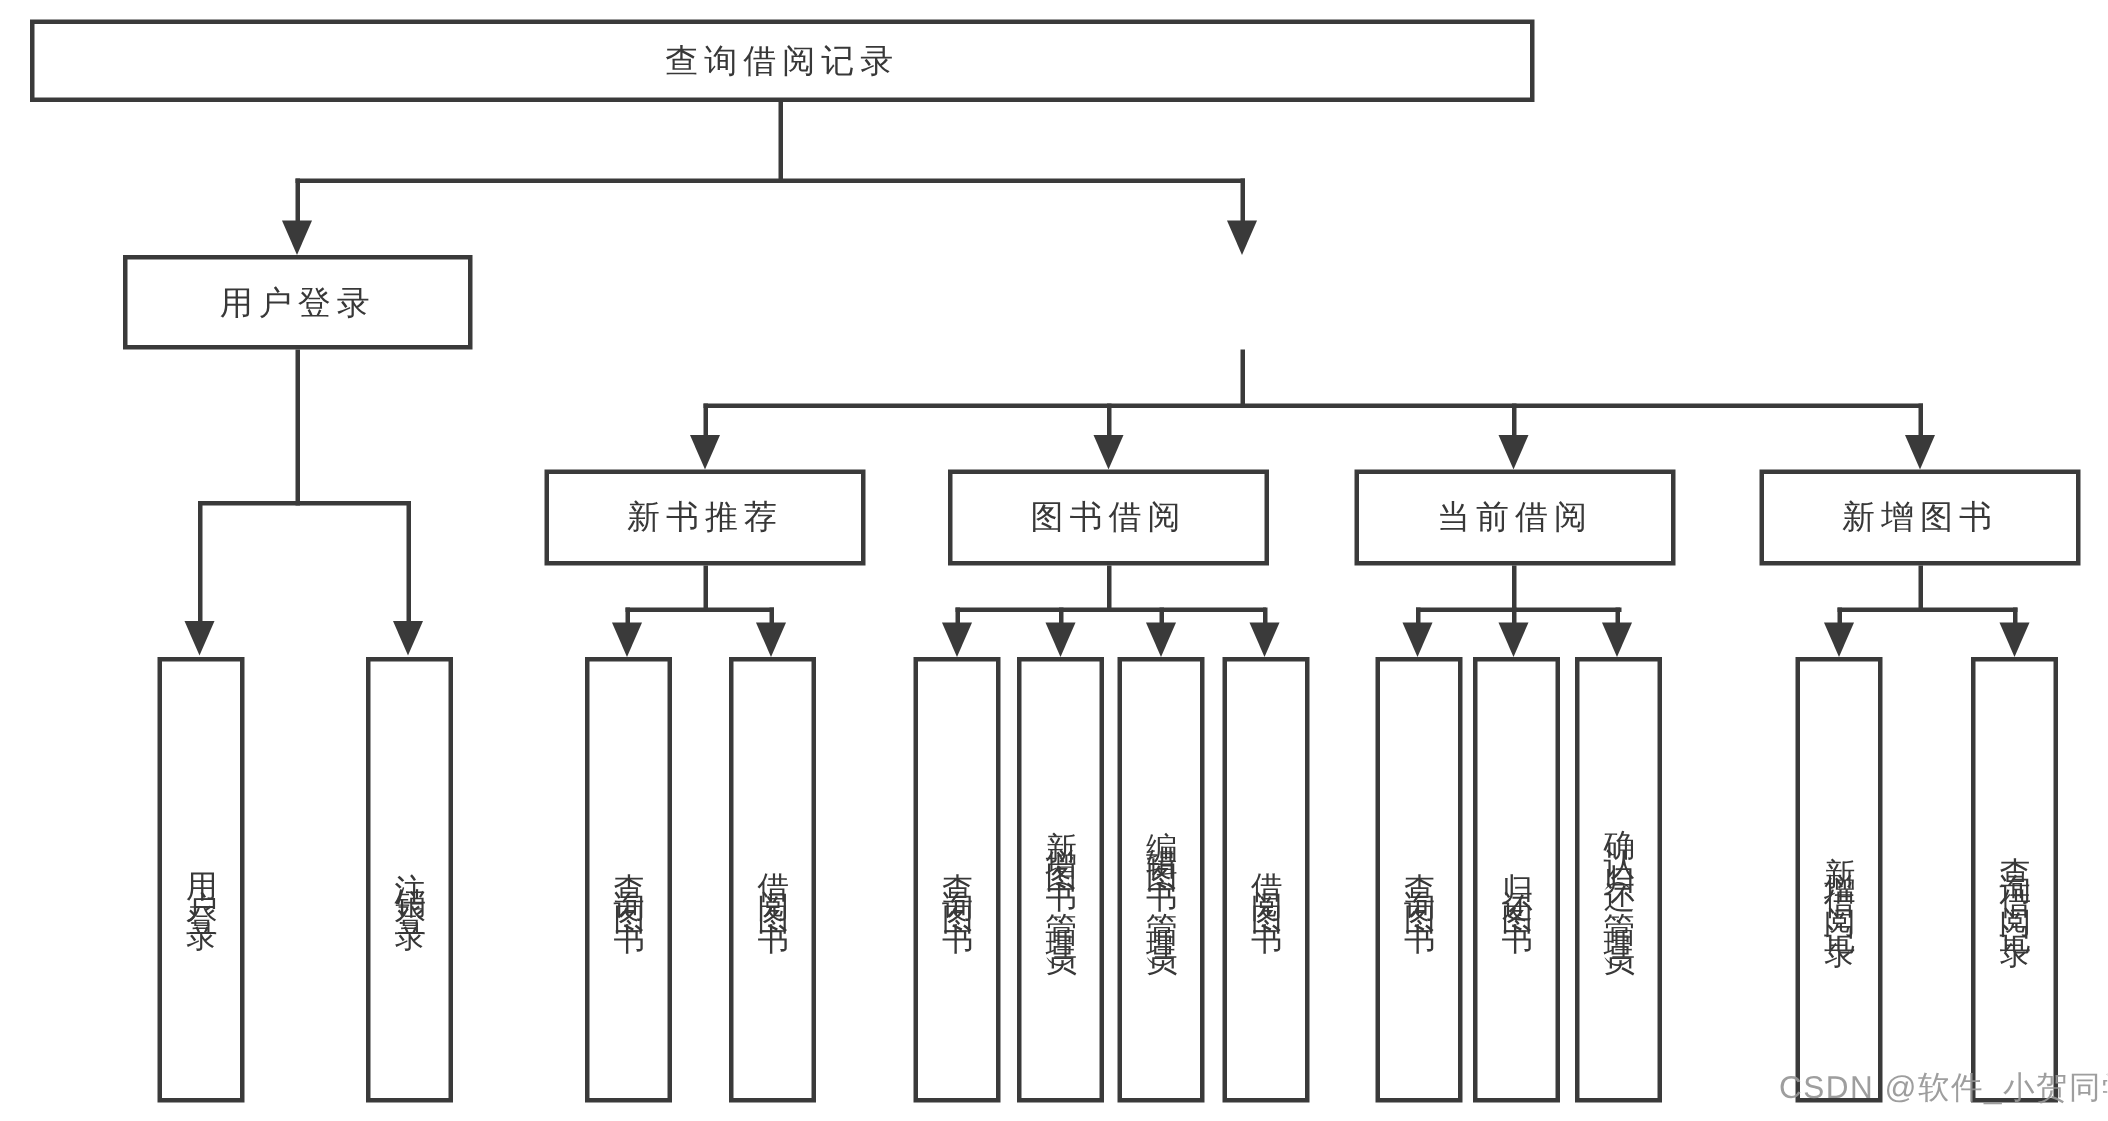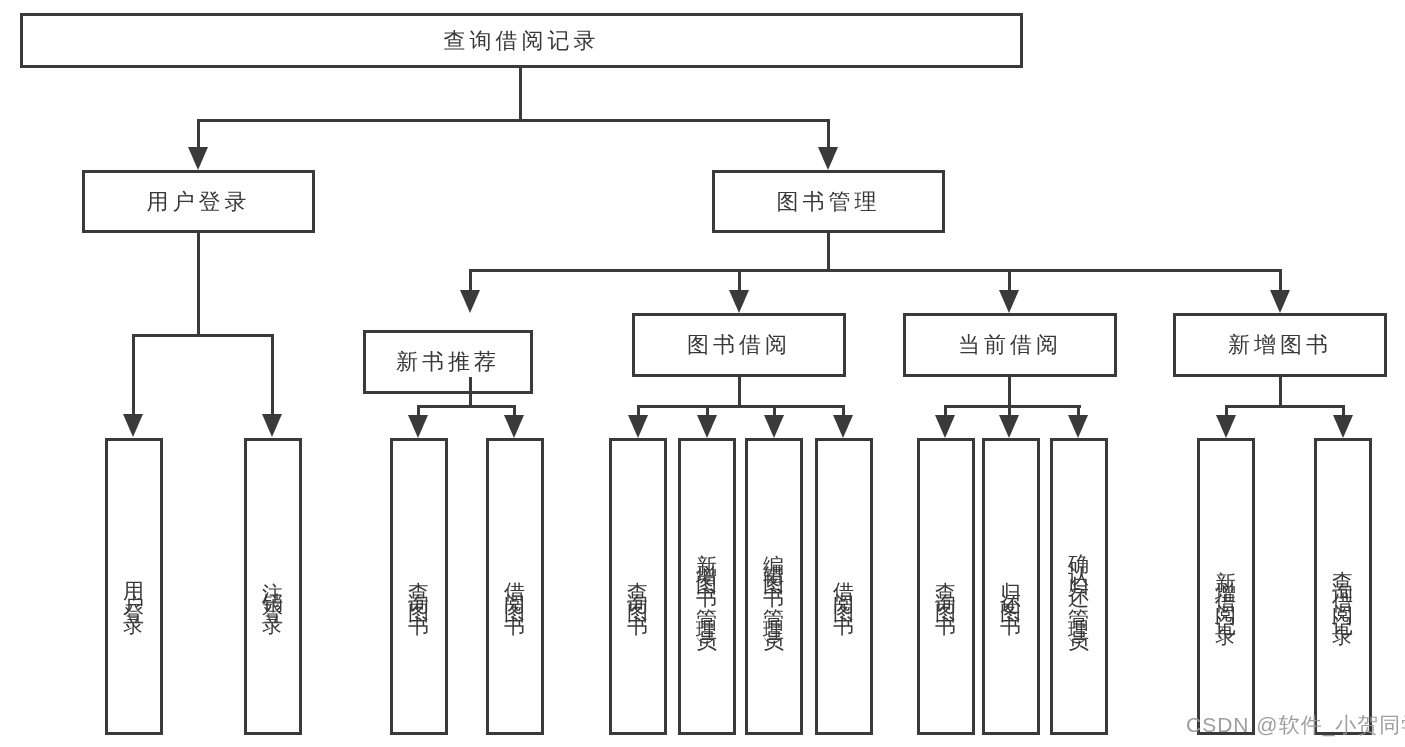--- a/index.html
+++ b/index.html
@@ -45,43 +45,40 @@
   <div class="vline" style="left:519px;top:68px;height:53px;"></div>
   <div class="hline" style="left:197px;top:119px;width:633px;"></div>
   <div class="vline" style="left:197px;top:119px;height:30px;"></div>
   <div class="arr" style="left:188px;top:147px;"></div>
   <div class="vline" style="left:827px;top:119px;height:30px;"></div>
   <div class="arr" style="left:818px;top:147px;"></div>
 
   <div class="box" style="left:82px;top:170px;width:233px;height:63px;">
     <span>用户登录</span>
   </div>
-  <div class="box" style="left:712px;top:170px;width:233px;height:63px;">
-    <span>图书管理</span>
-  </div>
 
   <div class="vline" style="left:197px;top:233px;height:104px;"></div>
   <div class="hline" style="left:132px;top:334px;width:142px;"></div>
   <div class="vline" style="left:132px;top:334px;height:80px;"></div>
   <div class="arr" style="left:123px;top:414px;"></div>
   <div class="vline" style="left:271px;top:334px;height:80px;"></div>
   <div class="arr" style="left:262px;top:414px;"></div>
 
   <div class="vline" style="left:827px;top:233px;height:39px;"></div>
   <div class="hline" style="left:469px;top:269px;width:813px;"></div>
   <div class="vline" style="left:469px;top:269px;height:24px;"></div>
   <div class="arr" style="left:460px;top:290px;"></div>
   <div class="vline" style="left:738px;top:269px;height:24px;"></div>
   <div class="arr" style="left:729px;top:290px;"></div>
   <div class="vline" style="left:1008px;top:269px;height:24px;"></div>
   <div class="arr" style="left:999px;top:290px;"></div>
   <div class="vline" style="left:1279px;top:269px;height:24px;"></div>
   <div class="arr" style="left:1270px;top:290px;"></div>
 
-  <div class="box" style="left:363px;top:330px;width:170px;height:64px;">
+  <div class="box" style="left:363px;top:313px;width:214px;height:64px;">
     <span>新书推荐</span>
   </div>
   <div class="box" style="left:903px;top:313px;width:214px;height:64px;">
     <span>当前借阅</span>
   </div>
   <div class="box" style="left:632px;top:313px;width:214px;height:64px;">
     <span>图书借阅</span>
   </div>
   <div class="box" style="left:1173px;top:313px;width:214px;height:64px;">
     <span>新增图书</span>

